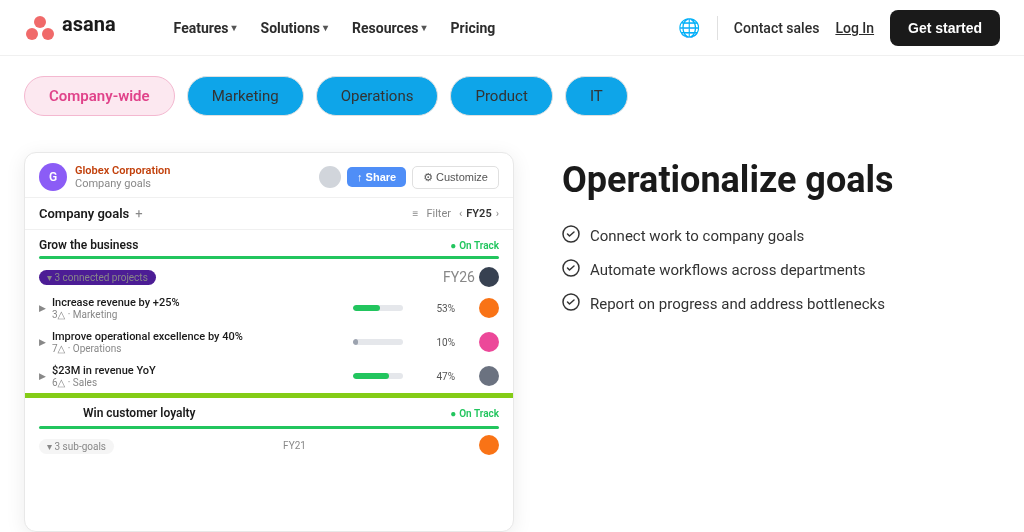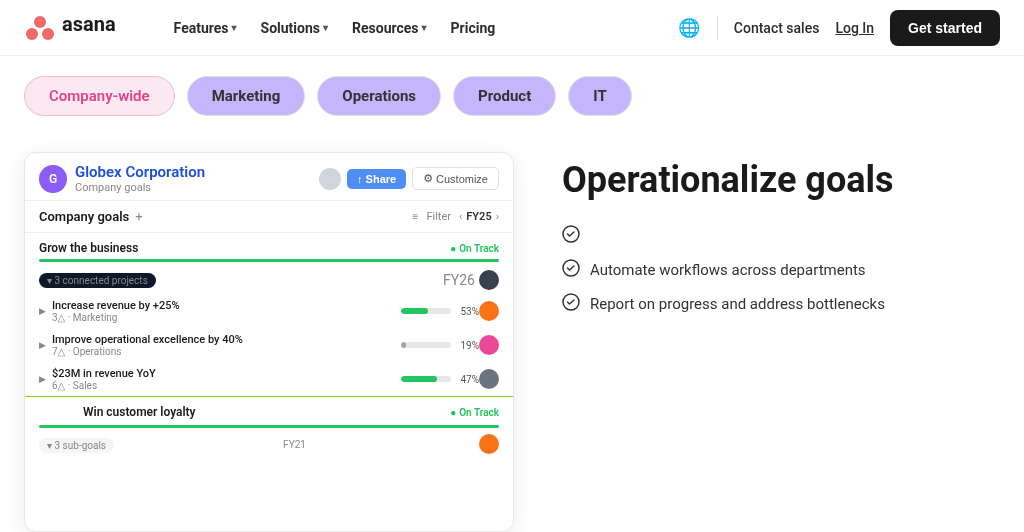--- a/index.html
+++ b/index.html
@@ -29,22 +29,22 @@
       background: #1a1a1a; color: #fff; border: none; border-radius: 8px;
       padding: 10px 18px; font-size: 14px; font-weight: 600; cursor: pointer;
     }
 
     
     .tabs-section {
       display: flex; align-items: center; gap: 12px;
       padding: 20px 24px 16px; background: #fff;
     }
     .tab-pill {
-      padding: 10px 24px; border-radius: 50px; font-size: 15px; font-weight: 700;
-      cursor: pointer; border: 1.5px solid #e0e0e0; background: #c4b5fd; color: #333;
+      padding: 10px 24px; border-radius: 50px; font-size: 15px; font-weight: 400;
+      cursor: pointer; border: 1.5px solid #e0e0e0; background: #0ea5e9; color: #333;
       white-space: nowrap;
     }
     .tab-pill.active { background: #fce8f0; border-color: #f4b8d0; color: #e0438a; font-weight: 600; }
 
     
     .main-content {
       display: flex; gap: 0; padding: 20px 24px 0;
       background: #fff; height: calc(532px - 56px - 76px);
     }
 
@@ -62,21 +62,21 @@
       padding: 10px 14px 6px; border-bottom: 1px solid #f0f0f0;
       display: flex; align-items: center; justify-content: space-between;
     }
     .mock-header-left { display: flex; align-items: center; gap: 8px; }
     .mock-avatar-purple {
       width: 28px; height: 28px; border-radius: 50%; background: #8b5cf6;
       display: flex; align-items: center; justify-content: center;
       color: #fff; font-size: 12px; font-weight: 600;
     }
     .mock-title-area {}
-    .mock-corp-name { font-size: 15px; font-weight: 600; color: #1d4ed8; }
+    .mock-corp-name { font-size: 11px; font-weight: 600; color: #c2410c; }
     .mock-subtitle { font-size: 11px; color: #888; }
     .mock-header-right { display: flex; align-items: center; gap: 6px; }
     .mock-avatar-small { width: 22px; height: 22px; border-radius: 50%; background: #d1d5db; }
     .mock-btn-share {
       background: #4f8ef7; color: #fff; border: none; border-radius: 5px;
       padding: 4px 10px; font-size: 11px; font-weight: 600; cursor: pointer;
       display: flex; align-items: center; gap: 3px;
     }
     .mock-btn-customize {
       border: 1px solid #e0e0e0; background: #fff; border-radius: 5px;
@@ -89,41 +89,41 @@
       padding: 8px 14px; display: flex; align-items: center; justify-content: space-between;
       border-bottom: 1px solid #f0f0f0;
     }
     .mock-goals-title { font-size: 13px; font-weight: 600; color: #1a1a1a; }
     .mock-toolbar-right { display: flex; align-items: center; gap: 8px; color: #888; font-size: 11px; }
     .mock-fy-nav { display: flex; align-items: center; gap: 4px; }
     .mock-fy-label { font-weight: 600; color: #333; }
     .mock-nav-arrow { cursor: pointer; color: #888; }
 
     
-    .goal-group { border-bottom: 1px solid #84cc16; }
+    .goal-group { border-bottom: 5px solid #84cc16; }
     .goal-group-header {
       padding: 8px 14px 4px; display: flex; align-items: center; justify-content: space-between;
     }
     .goal-group-name { font-size: 12px; font-weight: 600; color: #1a1a1a; }
     .on-track-badge { font-size: 10px; color: #22c55e; font-weight: 600; display: flex; align-items: center; gap: 3px; }
     .green-bar { height: 3px; background: #22c55e; margin: 0 14px 6px; border-radius: 2px; }
 
     .sub-projects { padding: 2px 14px 4px; }
-    .sub-label { font-size: 10px; color: #888; background: #0f172a; padding: 2px 8px; border-radius: 10px; display: inline-block; }
+    .sub-label { font-size: 10px; color: #888; background: #4c1d95; padding: 2px 8px; border-radius: 10px; display: inline-block; }
     .sub-right { font-size: 14px; color: #888; display: flex; align-items: center; gap: 4px; }
     .sub-row { display: flex; align-items: center; justify-content: space-between; }
 
     .goal-row {
       display: flex; align-items: center; padding: 5px 14px;
       justify-content: space-between;
     }
     .goal-row-left { display: flex; align-items: center; gap: 6px; flex: 1; }
     .goal-row-name { font-size: 11px; color: #1a1a1a; font-weight: 500; }
     .goal-row-meta { font-size: 10px; color: #888; }
-    .goal-row-right { display: flex; align-items: center; gap: 0; justify-content: center; }
+    .goal-row-right { display: flex; align-items: center; gap: 24px; justify-content: center; }
     .progress-bar-wrap { width: 50px; height: 6px; background: #e5e7eb; border-radius: 3px; overflow: hidden; }
     .progress-bar-fill { height: 100%; border-radius: 3px; }
     .progress-pct { font-size: 10px; color: #555; width: 28px; text-align: right; }
     .goal-avatar { width: 20px; height: 20px; border-radius: 50%; }
     .avatar-orange { background: #f97316; }
     .avatar-pink { background: #ec4899; }
     .avatar-gray { background: #6b7280; }
     .avatar-dark { background: #374151; }
     .triangle-icon { color: #888; font-size: 9px; }
 
@@ -267,21 +267,21 @@
           <span class="triangle-icon">▶</span>
           <div>
             <div class="goal-row-name">Improve operational excellence by 40%</div>
             <div class="goal-row-meta">7△ · Operations</div>
           </div>
         </div>
         <div class="goal-row-right">
           <div class="progress-bar-wrap">
             <div class="progress-bar-fill" style="width:10%;background:#9ca3af;"></div>
           </div>
-          <span class="progress-pct">19%</span>
+          <span class="progress-pct">10%</span>
           <div class="goal-avatar avatar-pink"></div>
         </div>
       </div>
 
       <div class="goal-row">
         <div class="goal-row-left">
           <span class="triangle-icon">▶</span>
           <div>
             <div class="goal-row-name">$23M in revenue YoY</div>
             <div class="goal-row-meta">6△ · Sales</div>
@@ -317,20 +317,21 @@
   <div class="right-panel">
     <h2 class="right-heading">Operationalize goals</h2>
     <ul class="feature-list">
       <li class="feature-item">
         <span class="check-icon">
           <svg width="18" height="18" viewBox="0 0 18 18" fill="none" xmlns="http://www.w3.org/2000/svg">
             <circle cx="9" cy="9" r="8" stroke="#333" stroke-width="1.5"></circle>
             <path d="M5.5 9L7.5 11L12 7" stroke="#333" stroke-width="1.5" stroke-linecap="round" stroke-linejoin="round"></path>
           </svg>
         </span>
+        <span>Connect work to company goals</span>
       </li>
       <li class="feature-item">
         <span class="check-icon">
           <svg width="18" height="18" viewBox="0 0 18 18" fill="none" xmlns="http://www.w3.org/2000/svg">
             <circle cx="9" cy="9" r="8" stroke="#333" stroke-width="1.5"></circle>
             <path d="M5.5 9L7.5 11L12 7" stroke="#333" stroke-width="1.5" stroke-linecap="round" stroke-linejoin="round"></path>
           </svg>
         </span>
         <span>Automate workflows across departments</span>
       </li>

